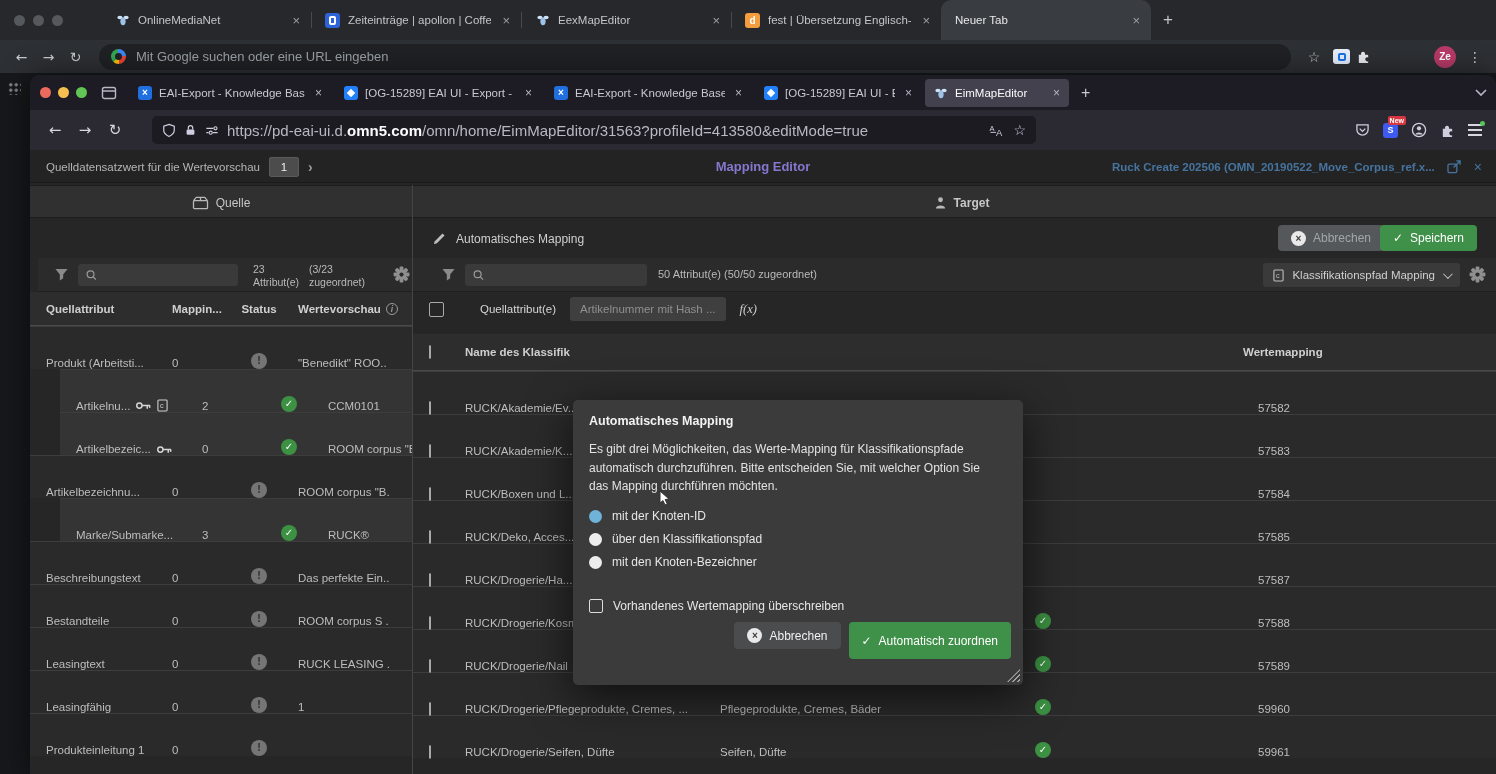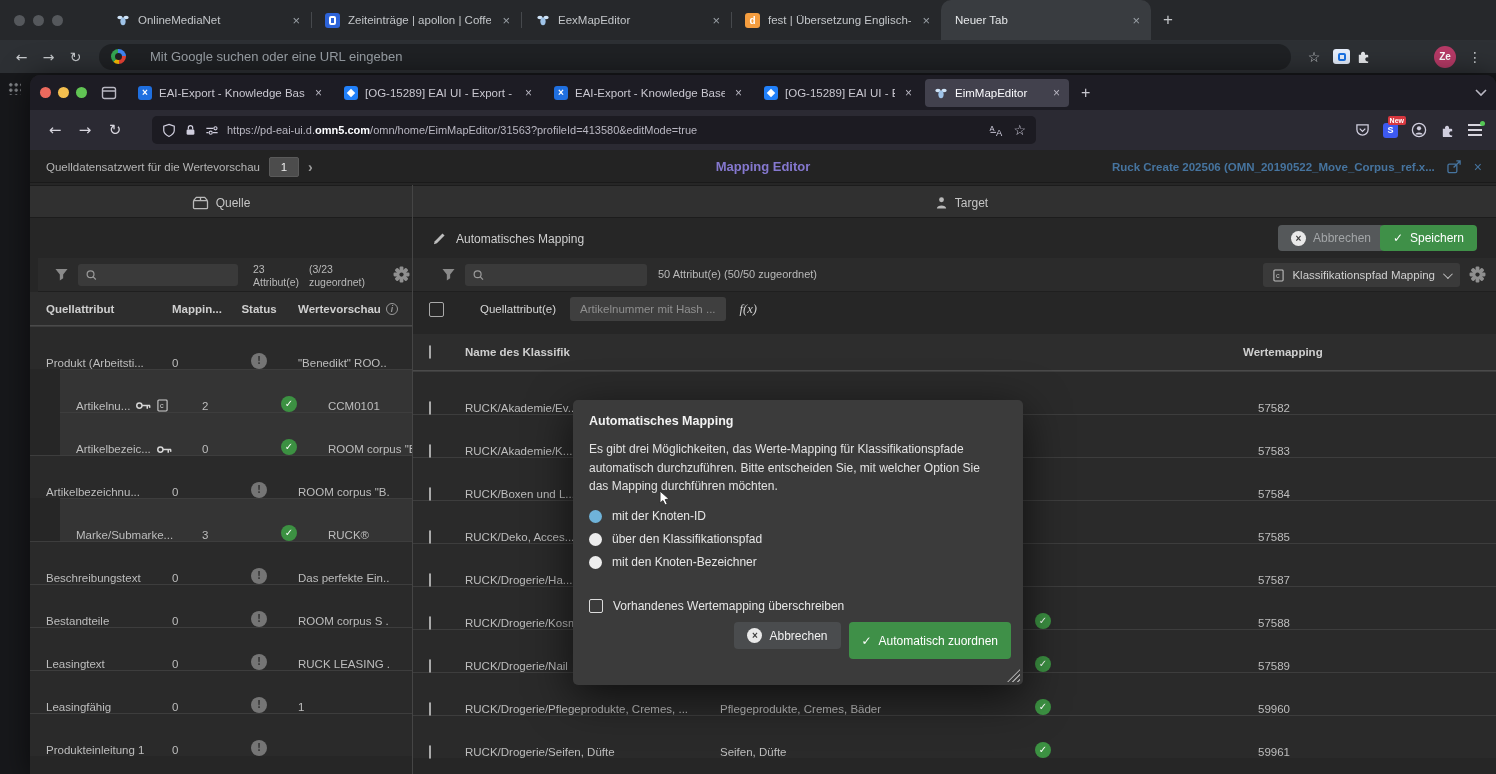--- a/index.html
+++ b/index.html
@@ -23,21 +23,21 @@
   .fav-coffee{background:#2d63d8;}
   .fav-coffee i{display:block;width:7px;height:9px;border:2px solid #fff;border-radius:2px;}
   .fav-dict{background:#f49d3f;color:#fff;}
   .newtab-plus{color:#c3c6c9;font-size:17px;margin-left:12px;}
   .newtab-plus::before{content:"+";}
   #chrome-toolbar{position:absolute;top:40px;left:0;right:0;height:33px;background:#2d3034;display:flex;align-items:center;padding:0 8px;}
   .nav-ic{width:27px;text-align:center;color:#c6c9cc;font-size:14px;font-family:"DejaVu Sans",sans-serif;flex:none;}
   .ic-back::before{content:"\2190";}
   .ic-fwd::before{content:"\2192";}
   .ic-reload::before{content:"\21BB";}
-  .omni{flex:1;height:26px;background:#1f2124;border-radius:13px;display:flex;align-items:center;gap:24px;padding:0 12px;margin:0 10px;}
+  .omni{flex:1;height:26px;background:#1f2124;border-radius:13px;display:flex;align-items:center;gap:10px;padding:0 12px;margin:0 10px;}
   .g-icon{width:15px;height:15px;border-radius:50%;background:conic-gradient(#4285f4 0 25%,#ea4335 25% 50%,#fbbc05 50% 62%,#34a853 62% 100%);position:relative;flex:none;}
   .g-icon::after{content:"";position:absolute;inset:4px;border-radius:50%;background:#1f2124;}
   .omni-ph{color:#9aa0a6;font-size:13px;}
   .tb-right{display:flex;align-items:center;gap:6px;}
   .tb-ic{width:26px;text-align:center;color:#c6c9cc;font-size:14px;font-family:"DejaVu Sans",sans-serif;}
   .ic-star::before{content:"\2606";}
   .ic-kebab::before{content:"\22EE";}
   .ext-tab{width:17px;height:15px;border-radius:3px;background:#e8f0fe;display:flex;align-items:center;justify-content:center;}
   .ext-tab i{display:block;width:8px;height:8px;border:2px solid #1a73e8;border-radius:2px;}
   .avatar{width:22px;height:22px;border-radius:50%;background:#b73a67;color:#fff;font-size:10px;font-weight:bold;display:flex;align-items:center;justify-content:center;margin-left:46px;}
@@ -57,21 +57,21 @@
   .ffavicon{width:14px;height:14px;border-radius:3px;flex:none;display:flex;align-items:center;justify-content:center;color:#fff;font-weight:bold;font-size:10px;}
   .fav-conf{background:#1f6fe0;}
   .fav-jira{background:#2180fa;}
   .fav-jira i{display:block;width:6px;height:6px;background:#fff;transform:rotate(45deg);}
   .ff-plus{color:#c9c7d0;font-size:16px;margin-left:8px;}
   .ff-plus::before{content:"+";}
   .ff-alltabs{margin-left:auto;}
   #ff-toolbar{position:absolute;top:35px;left:0;right:0;height:40px;background:#2b2a33;display:flex;align-items:center;padding:0 10px;}
   .ffnav{width:30px;text-align:center;color:#d7d5de;font-size:15px;font-family:"DejaVu Sans",sans-serif;flex:none;}
   .urlbar{width:884px;height:28px;background:#1c1b22;border-radius:5px;display:flex;align-items:center;gap:8px;padding:0 10px;margin-left:22px;flex:none;}
-  .url-text{font-size:11px;color:#b9b7c2;white-space:nowrap;overflow:hidden;flex:1;}
+  .url-text{font-size:15px;color:#b9b7c2;white-space:nowrap;overflow:hidden;flex:1;}
   .url-text b{color:#fbfbfe;font-weight:bold;}
   .ff-right{display:flex;align-items:center;gap:13px;margin-left:auto;padding-right:4px;}
   .badge-new{position:absolute;top:-7px;right:-8px;background:#d7373f;color:#fff;font-size:7px;font-weight:bold;padding:1px 2px;border-radius:2px;line-height:1;}
   .fav-s{width:15px;height:15px;border-radius:3px;background:#3d5af1;color:#fff;font-size:9px;font-weight:bold;display:flex;align-items:center;justify-content:center;position:relative;}
   .hamb{width:14px;height:12px;border-top:2px solid #d7d5de;border-bottom:2px solid #d7d5de;position:relative;}
   .hamb::before{content:"";position:absolute;left:0;right:0;top:3px;height:2px;background:#d7d5de;}
   .hamb::after{content:"";position:absolute;right:-3px;top:-5px;width:5px;height:5px;border-radius:50%;background:#54c754;}
 
   
   #app{position:absolute;top:75px;left:0;right:0;bottom:0;background:#262626;font-size:11.5px;}
@@ -82,21 +82,21 @@
   .chev-r::before{content:"\203A";}
   #page-title{position:absolute;left:0;right:0;top:0;height:33px;text-align:center;line-height:33px;color:#8578cf;font-weight:bold;font-size:13px;}
   .topbar-right{position:absolute;right:14px;top:0;height:33px;display:flex;align-items:center;gap:12px;color:#4a7fae;text-align:right;}
   .profile-link{font-size:11.5px;font-weight:bold;color:#46749f;}
   .blue-x{color:#46749f;font-size:14px;}
   .blue-x::before{content:"\D7";}
 
   #panel-band{position:absolute;top:35px;left:0;right:0;height:33px;background:#303030;border-top:1px solid #1c1c1c;border-bottom:1px solid #1c1c1c;}
   .panel-title{position:absolute;top:0;height:33px;display:flex;align-items:center;justify-content:center;gap:7px;color:#c6c6c6;font-size:12px;}
   #src-title{left:0;width:382px;}
-  #tgt-title{left:397px;right:0;}
+  #tgt-title{left:397px;right:0;font-weight:bold;}
   .v-divider{position:absolute;left:382px;top:35px;bottom:0;width:1px;background:#454545;z-index:3;}
 
   #toolbar-band{position:absolute;top:69px;left:0;right:0;height:39px;background:#262626;}
   .automap{position:absolute;left:402px;top:0;height:39px;display:flex;align-items:center;gap:9px;color:#cfcfcf;font-size:12px;}
   .btn{height:26px;border-radius:4px;display:inline-flex;align-items:center;gap:7px;padding:0 13px;font-size:12px;}
   .btn .chk{font-family:"DejaVu Sans",sans-serif;}
   .btn .chk::before{content:"\2713";}
   .btn-gray-dis{background:#55585a;color:#a3a6a8;}
   .btn-green{background:#3f9048;color:#fff;}
   .circle-x{width:15px;height:15px;border-radius:50%;background:#e9e9e9;color:#3c3c3c;font-size:10px;font-weight:bold;text-align:center;line-height:15px;}

